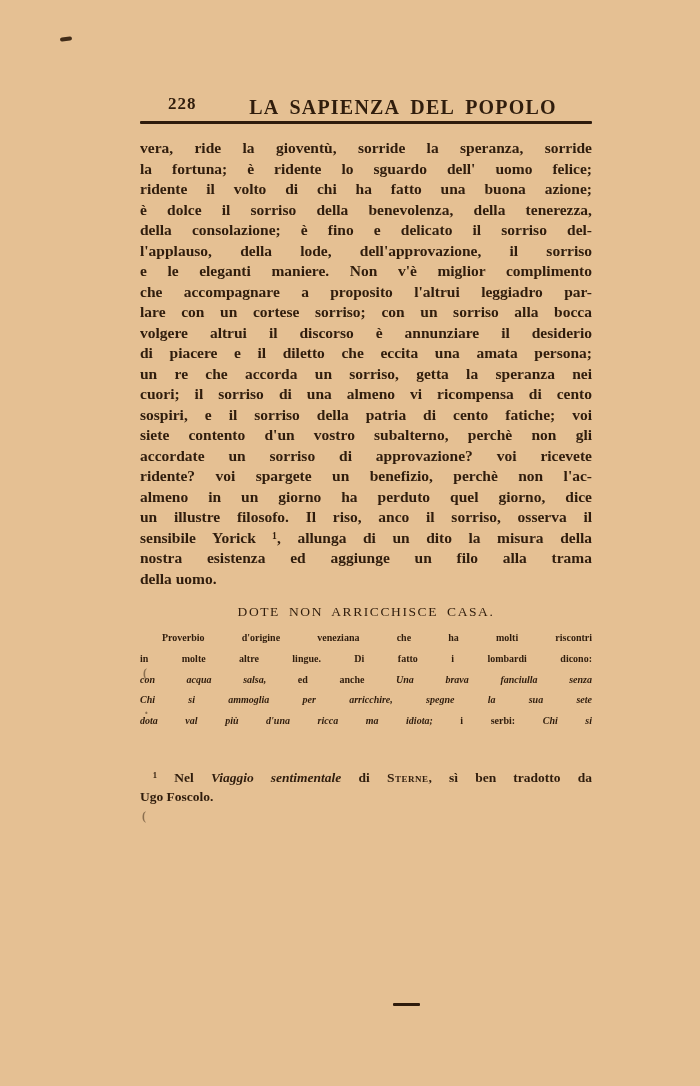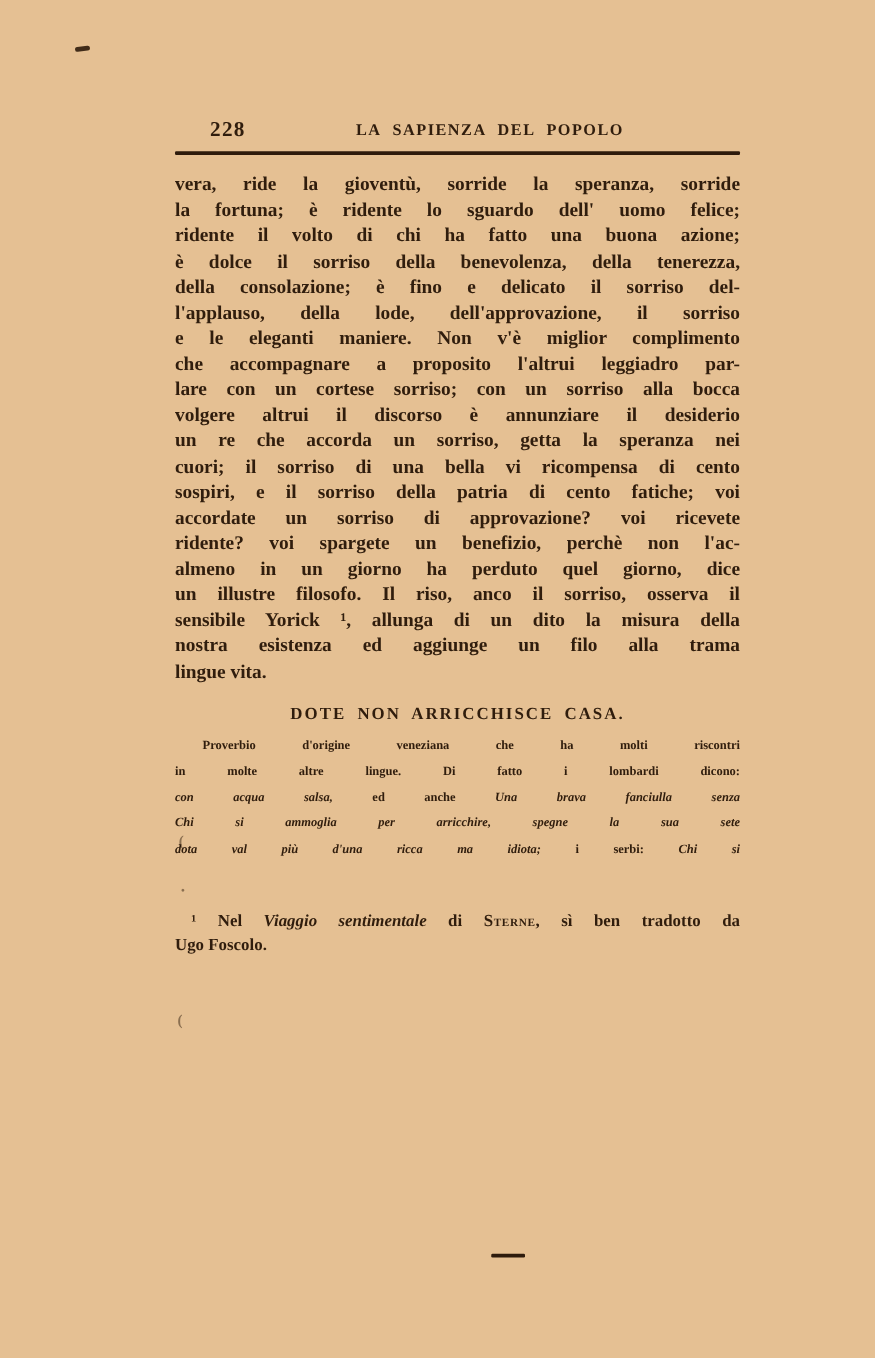--- a/index.html
+++ b/index.html
@@ -16,44 +16,44 @@
     position: absolute;
     left: 140px; top: 94px;
     width: 452px;
   }
   .header-row { position: relative; height: 20px; }
   .page-number {
     position: absolute; left: 28px; top: 0;
     font-size: 17px; font-weight: bold; letter-spacing: 1px;
   }
   .header-title {
-    position: absolute; left: 6px; top: 2px; width: 100%;
+    position: absolute; left: 17px; top: 2px; width: 100%;
     text-align: center; transform: translateX(20px);
-    font-size: 13px; font-weight: bold;
+    font-size: 20px; font-weight: bold;
     letter-spacing: 1.2px; word-spacing: 5px;
   }
   .header-rule {
     margin-top: 7px; height: 3px;
     background: #2e1b0c; border-radius: 1px;
   }
   .body-text {
     margin-top: 14px;
     font-size: 15.5px; font-weight: bold;
     line-height: 20.5px;
   }
   .text-line {
     text-align: justify;
     text-align-last: justify;
     white-space: normal;
   }
   .para1 .text-line:last-child { text-align-last: left; }
   .section-heading {
     margin-top: 15px;
     text-align: center;
-    font-size: 13.5px; font-weight: bold;
+    font-size: 13.5px; font-weight: normal;
     letter-spacing: 1.6px; word-spacing: 4px;
   }
   .para2 {
     margin-top: 8px;
     font-size: 10px; font-weight: bold;
     line-height: 20.8px;
   }
   .para2 .indent { text-indent: 22px; }
   .ital { font-style: italic; }
   .left-last { text-align-last: left; }
@@ -107,30 +107,32 @@
         <div class="text-line">vera, ride la gioventù, sorride la speranza, sorride</div>
         <div class="text-line">la fortuna; è ridente lo sguardo dell' uomo felice;</div>
         <div class="text-line">ridente il volto di chi ha fatto una buona azione;</div>
         <div class="text-line">è dolce il sorriso della benevolenza, della tenerezza,</div>
         <div class="text-line">della consolazione; è fino e delicato il sorriso del-</div>
         <div class="text-line">l'applauso, della lode, dell'approvazione, il sorriso</div>
         <div class="text-line">e le eleganti maniere. Non v'è miglior complimento</div>
         <div class="text-line">che accompagnare a proposito l'altrui leggiadro par-</div>
         <div class="text-line">lare con un cortese sorriso; con un sorriso alla bocca</div>
         <div class="text-line">volgere altrui il discorso è annunziare il desiderio</div>
+        <div class="text-line">di piacere e il diletto che eccita una amata persona;</div>
         <div class="text-line">un re che accorda un sorriso, getta la speranza nei</div>
-        <div class="text-line">cuori; il sorriso di una bella vi ricompensa di cento</div>
+        <div class="text-line">cuori; il sorriso di una almeno vi ricompensa di cento</div>
         <div class="text-line">sospiri, e il sorriso della patria di cento fatiche; voi</div>
+        <div class="text-line">siete contento d'un vostro subalterno, perchè non gli</div>
         <div class="text-line">accordate un sorriso di approvazione? voi ricevete</div>
         <div class="text-line">ridente? voi spargete un benefizio, perchè non l'ac-</div>
         <div class="text-line">almeno in un giorno ha perduto quel giorno, dice</div>
         <div class="text-line">un illustre filosofo. Il riso, anco il sorriso, osserva il</div>
         <div class="text-line">sensibile Yorick ¹, allunga di un dito la misura della</div>
         <div class="text-line">nostra esistenza ed aggiunge un filo alla trama</div>
-        <div class="text-line">lingue vita.</div>
+        <div class="text-line">della uomo.</div>
       </div>
 
     <div class="section-heading">DOTE NON ARRICCHISCE CASA.</div>
 
     <div class="para2">
       <div class="text-line indent">Proverbio d'origine veneziana che ha molti riscontri</div>
       <div class="text-line">in molte altre lingue. Di fatto i lombardi dicono:</div>
       <div class="text-line"><span class="ital">con acqua salsa,</span><span> ed anche </span><span class="ital">Una brava fanciulla senza</span></div>
       <div class="text-line"><span class="ital">Chi si ammoglia per arricchire, spegne la sua sete</span></div>
       <div class="text-line"><span class="ital">dota val più d'una ricca ma idiota;</span><span> i serbi: </span><span class="ital">Chi si</span></div>

